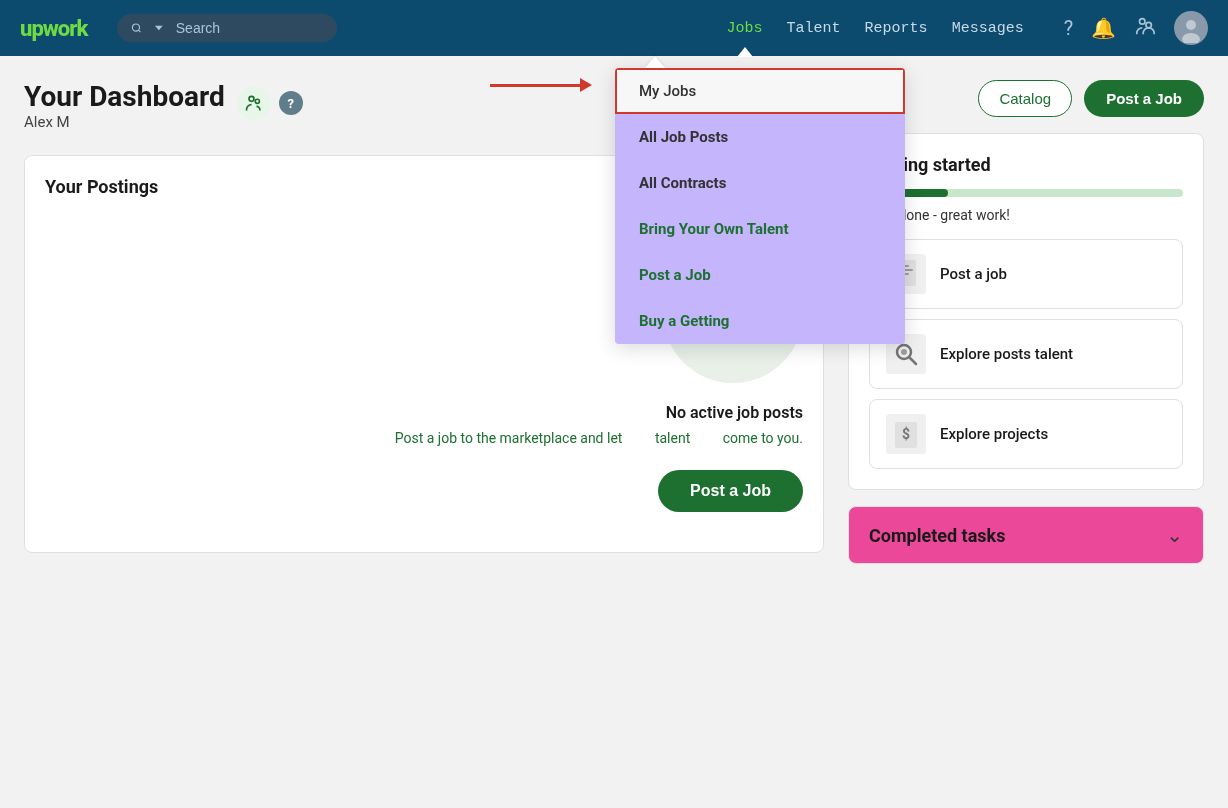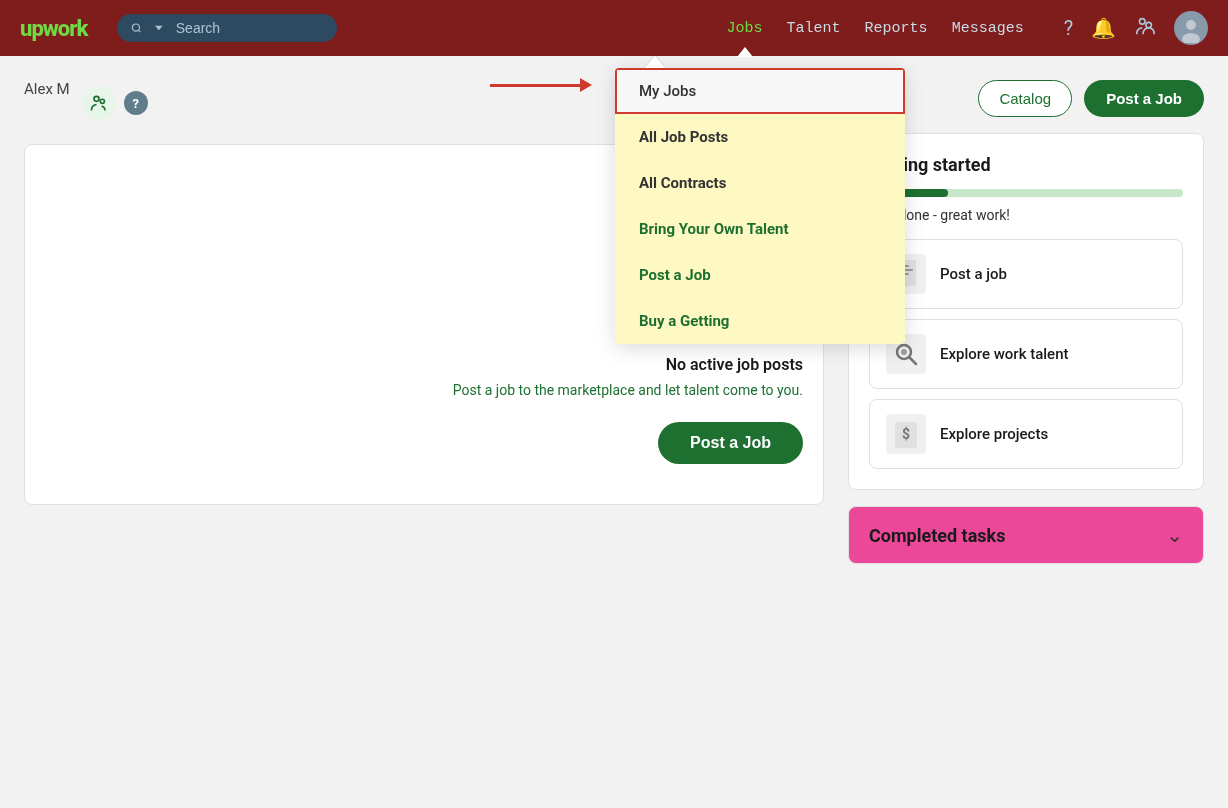--- a/index.html
+++ b/index.html
@@ -1,20 +1,20 @@
 <!DOCTYPE html>
 <html><head>
   <meta charset="utf-8">
   <style>
     * { margin: 0; padding: 0; box-sizing: border-box; }
     body { font-family: -apple-system, BlinkMacSystemFont, 'Segoe UI', Roboto, sans-serif; background: #f2f2f2; width: 1228px; height: 808px; overflow: hidden; }
 
     
     .navbar {
-      background: #7f1d1d;
+      background: #0c4a6e;
       height: 56px;
       display: flex;
       align-items: center;
       padding: 0 20px;
       gap: 20px;
       position: relative;
       z-index: 100;
     }
     .nav-logo {
       color: #6fda44;
@@ -100,21 +100,21 @@
     .dropdown-arrow {
       width: 0;
       height: 0;
       border-left: 10px solid transparent;
       border-right: 10px solid transparent;
       border-bottom: 12px solid white;
       margin-left: 30px;
       filter: drop-shadow(0 -1px 1px rgba(0,0,0,0.1));
     }
     .dropdown-menu {
-      background: #fef9c3;
+      background: #c4b5fd;
       border-radius: 4px;
       box-shadow: 0 4px 20px rgba(0,0,0,0.15);
       min-width: 290px;
       overflow: hidden;
     }
     .dropdown-item {
       padding: 14px 24px;
       font-size: 15px;
       cursor: pointer;
       color: #333;
@@ -229,21 +229,21 @@
       align-items: center;
       justify-content: center;
       margin-bottom: 20px;
     }
     .folder-svg {
       width: 80px;
       height: 70px;
     }
     .empty-title { font-size: 16px; font-weight: 600; color: #1a1a1a; margin-bottom: 8px; }
     .empty-desc { font-size: 14px; color: #555; margin-bottom: 24px; text-align: center; }
-    .empty-desc span { color: #1d7030; }
+    .empty-desc span { color: #1d7030; margin-left: 29px; }
     .post-job-btn {
       background: #1d7030;
       color: white;
       border: none;
       border-radius: 24px;
       padding: 12px 32px;
       font-size: 16px;
       font-weight: 600;
       cursor: pointer;
     }
@@ -402,36 +402,38 @@
   <div class="arrow-line"></div>
   <div class="arrow-head"></div>
 </div>
 
 <div class="main-content">
 
   <div class="left-col">
 
     <div class="dashboard-header">
       <div>
+        <div class="dashboard-title">Your Dashboard</div>
         <div class="dashboard-subtitle">Alex M</div>
       </div>
       <div class="header-icons">
         <div class="team-icon">
           <svg width="20" height="20" viewBox="0 0 24 24" fill="none" stroke="#1d7030" stroke-width="2">
             <circle cx="9" cy="7" r="3"></circle>
               <circle cx="16" cy="10" r="2.5"></circle>
             <path d="M3 21v-1a6 6 0 0 1 6-6"></path>
             <path d="M19 21v-1a4 4 0 0 0-4-4"></path>
           </svg>
         </div>
         <div class="help-icon">?</div>
       </div>
     </div>
 
     <div class="postings-card">
+      <div class="postings-title">Your Postings</div>
       <div class="empty-state">
         <div class="folder-icon-wrapper">
           <svg class="folder-svg" viewBox="0 0 90 75" fill="none">
 
             <rect x="0" y="16" width="80" height="54" rx="4" fill="#4caf50"></rect>
             <path d="M0 16 Q0 10 6 10 L28 10 L36 22 L80 22 L80 16 Q80 10 74 10 L28 10" fill="#388e3c"></path>
             <rect x="0" y="22" width="80" height="48" rx="4" fill="#4caf50"></rect>
 
             <rect x="38" y="52" width="32" height="4" rx="2" fill="#c8e6c9"></rect>
             <polygon points="64,42 74,56 54,56" fill="#81c784"></polygon>
@@ -474,21 +476,21 @@
       </div>
 
       <div class="gs-item">
         <div class="gs-item-icon">
           <svg width="26" height="26" viewBox="0 0 26 26" fill="none">
             <circle cx="11" cy="11" r="7" stroke="#757575" stroke-width="2.5" fill="none"></circle>
             <line x1="16.5" y1="16.5" x2="23" y2="23" stroke="#757575" stroke-width="2.5" stroke-linecap="round"></line>
             <circle cx="11" cy="11" r="3" fill="#9e9e9e"></circle>
           </svg>
         </div>
-        <div class="gs-item-label">Explore work talent</div>
+        <div class="gs-item-label">Explore posts talent</div>
       </div>
 
       <div class="gs-item">
         <div class="gs-item-icon">
           <svg width="26" height="28" viewBox="0 0 26 28" fill="none">
             <rect x="2" y="2" width="22" height="26" rx="2" fill="#e0e0e0"></rect>
             <text x="13" y="19" text-anchor="middle" font-size="14" fill="#757575" font-weight="bold">$</text>
           </svg>
         </div>
         <div class="gs-item-label">Explore projects</div>

